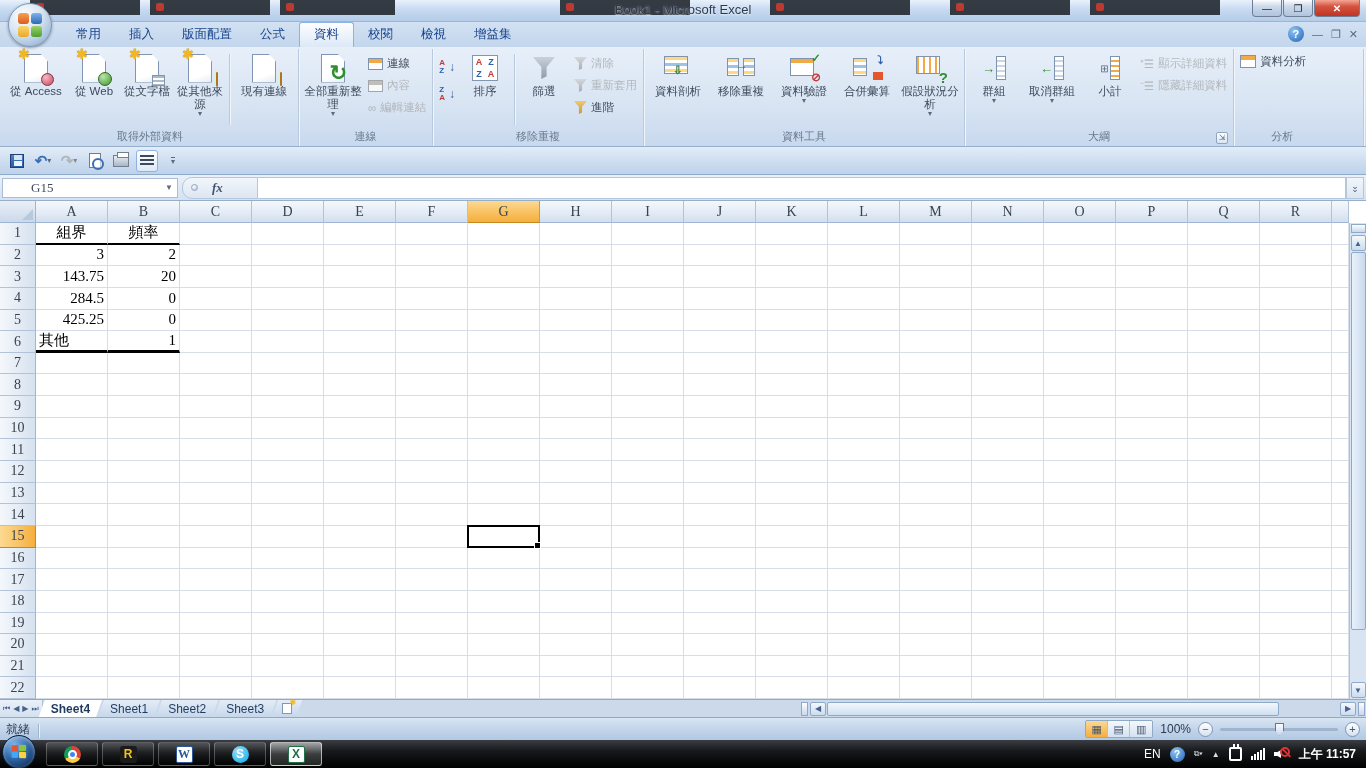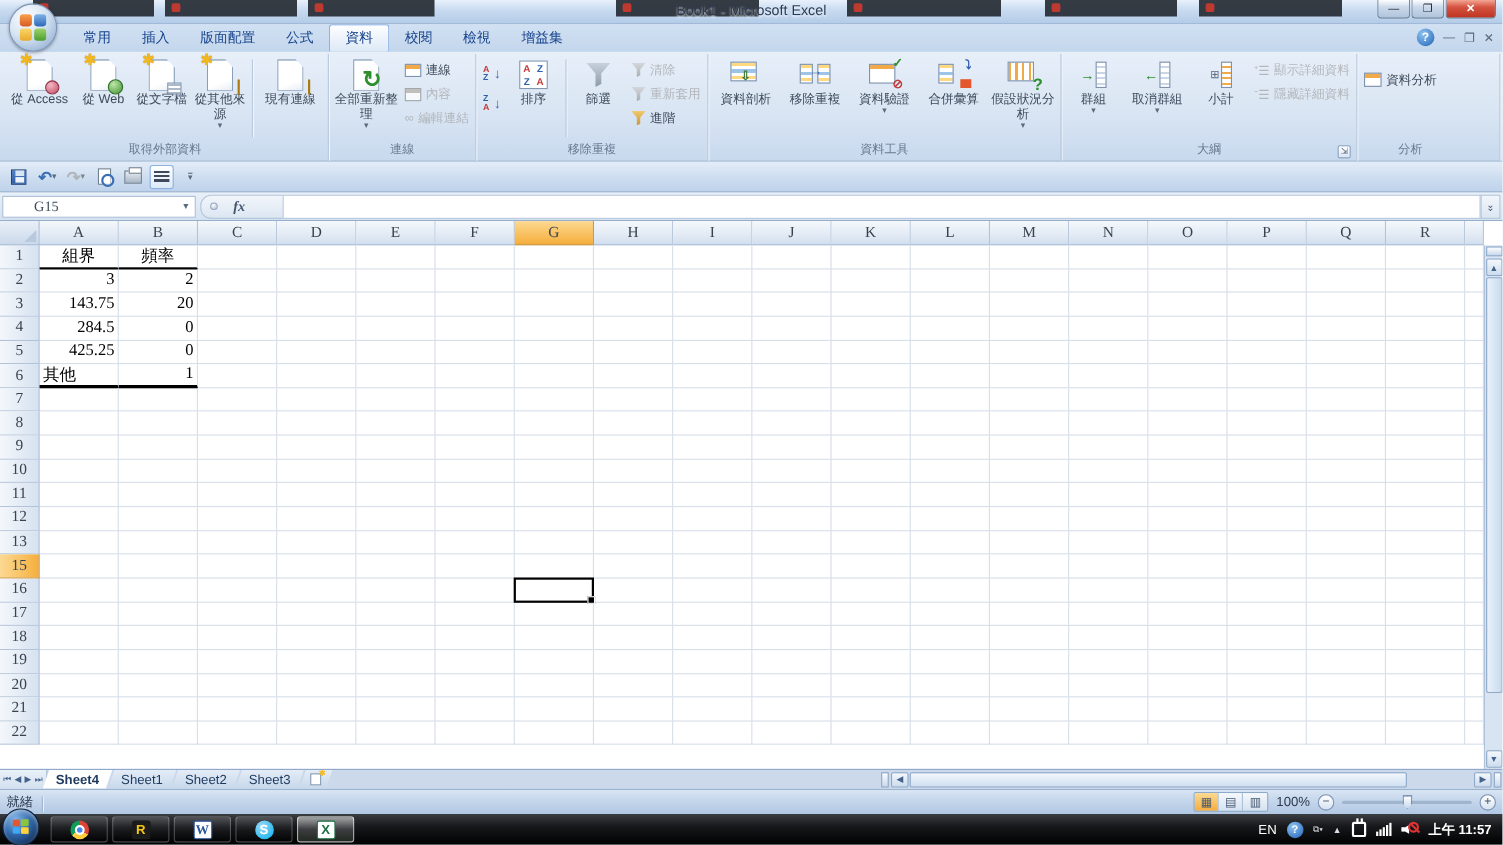--- a/index.html
+++ b/index.html
@@ -536,21 +536,21 @@
         </div>
       </div>
       <div class="rgroup-label">大綱</div>
       <div style="position:relative">
           <div class="dlg-launcher">⇲</div>
         </div>
     </div>
 
     <div class="rgroup" style="flex:1">
       <div class="rgroup-body" style="align-items:flex-start">
-        <div class="smallbtn" style="margin-top:13px">
+        <div class="smallbtn" style="margin-top:2px">
           <span class="mini-table" style="width:16px;height:13px"></span>
           <span>資料分析</span>
         </div>
       </div>
       <div class="rgroup-label" style="width:90px">分析</div>
     </div>
   </div>
 
   <div class="qatrow">
     <div class="qbtn">
@@ -898,20 +898,42 @@
           <div class="cell"></div>
           <div class="cell"></div>
           <div class="cell"></div>
           <div class="cell"></div>
           <div class="cell"></div>
           <div class="cell"></div>
           <div class="cell"></div>
           <div class="cell partial"></div>
         </div>
         <div class="grow">
+          <div class="rh">14</div>
+          <div class="cell"></div>
+          <div class="cell"></div>
+          <div class="cell"></div>
+          <div class="cell"></div>
+          <div class="cell"></div>
+          <div class="cell"></div>
+          <div class="cell"></div>
+          <div class="cell"></div>
+          <div class="cell"></div>
+          <div class="cell"></div>
+          <div class="cell"></div>
+          <div class="cell"></div>
+          <div class="cell"></div>
+          <div class="cell"></div>
+          <div class="cell"></div>
+          <div class="cell"></div>
+          <div class="cell"></div>
+          <div class="cell"></div>
+          <div class="cell partial"></div>
+        </div>
+        <div class="grow">
           <div class="rh sel">15</div>
           <div class="cell"></div>
           <div class="cell"></div>
           <div class="cell"></div>
           <div class="cell"></div>
           <div class="cell"></div>
           <div class="cell"></div>
           <div class="cell"></div>
           <div class="cell"></div>
           <div class="cell"></div>

